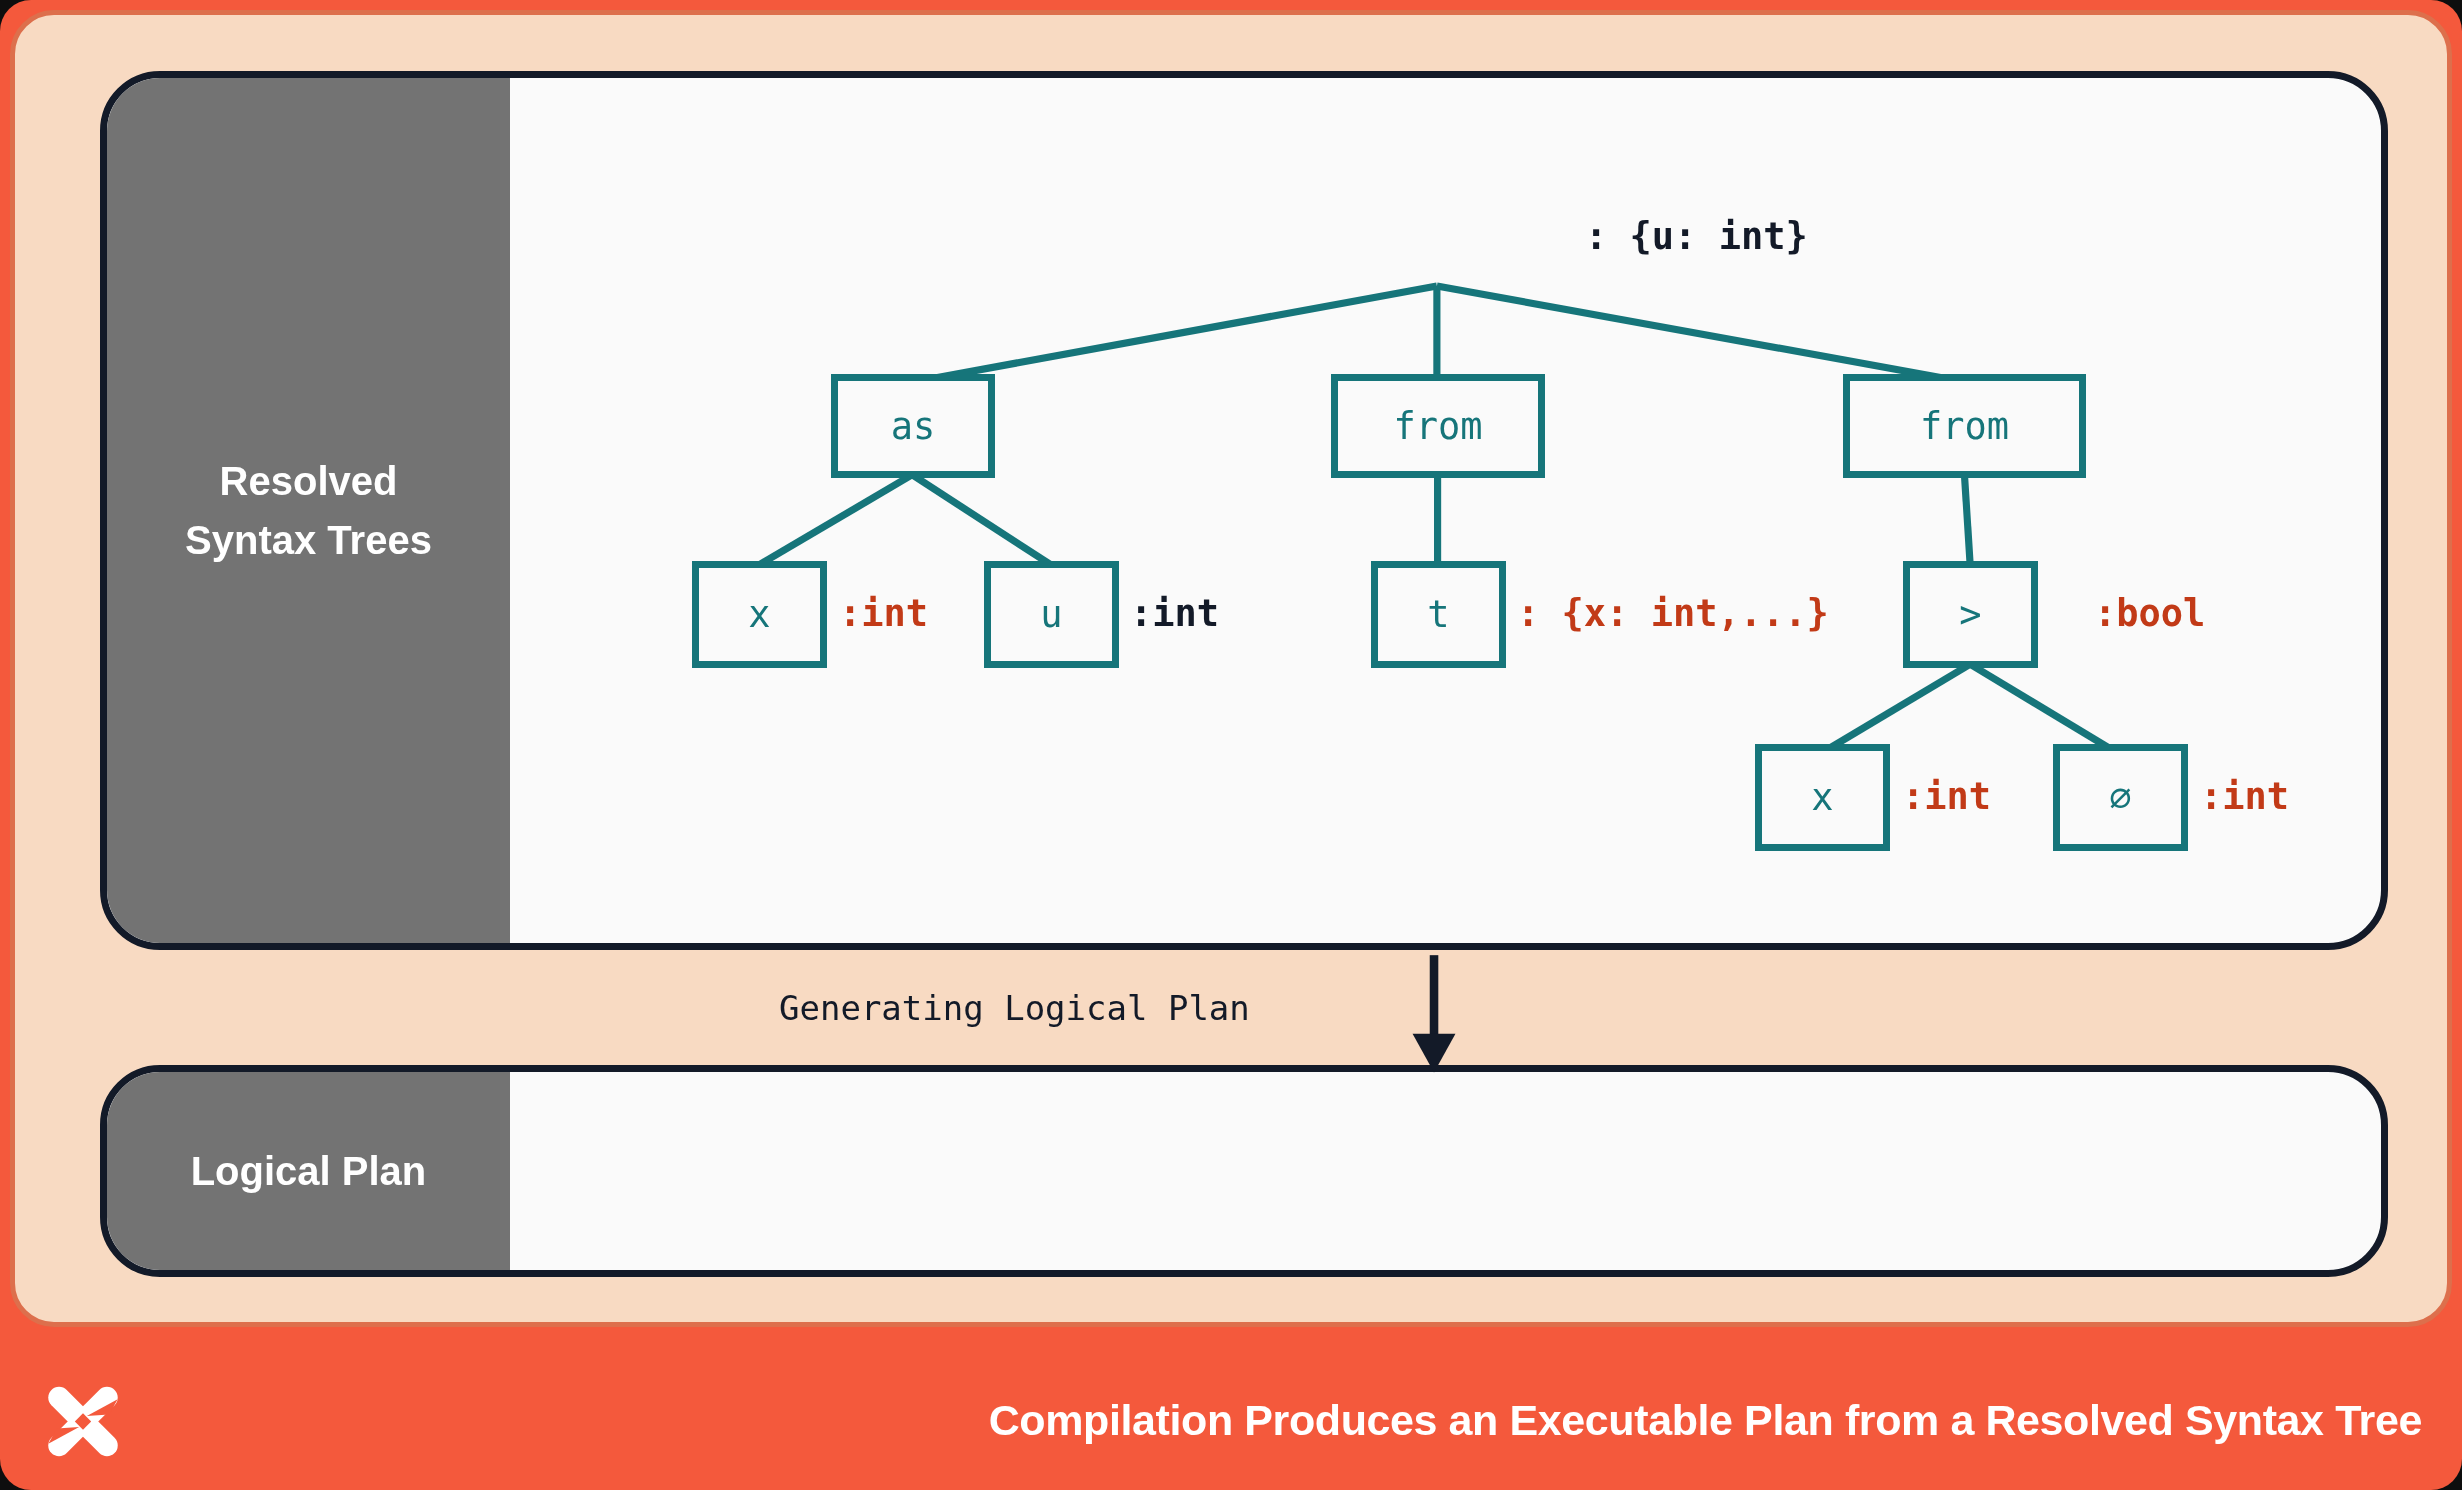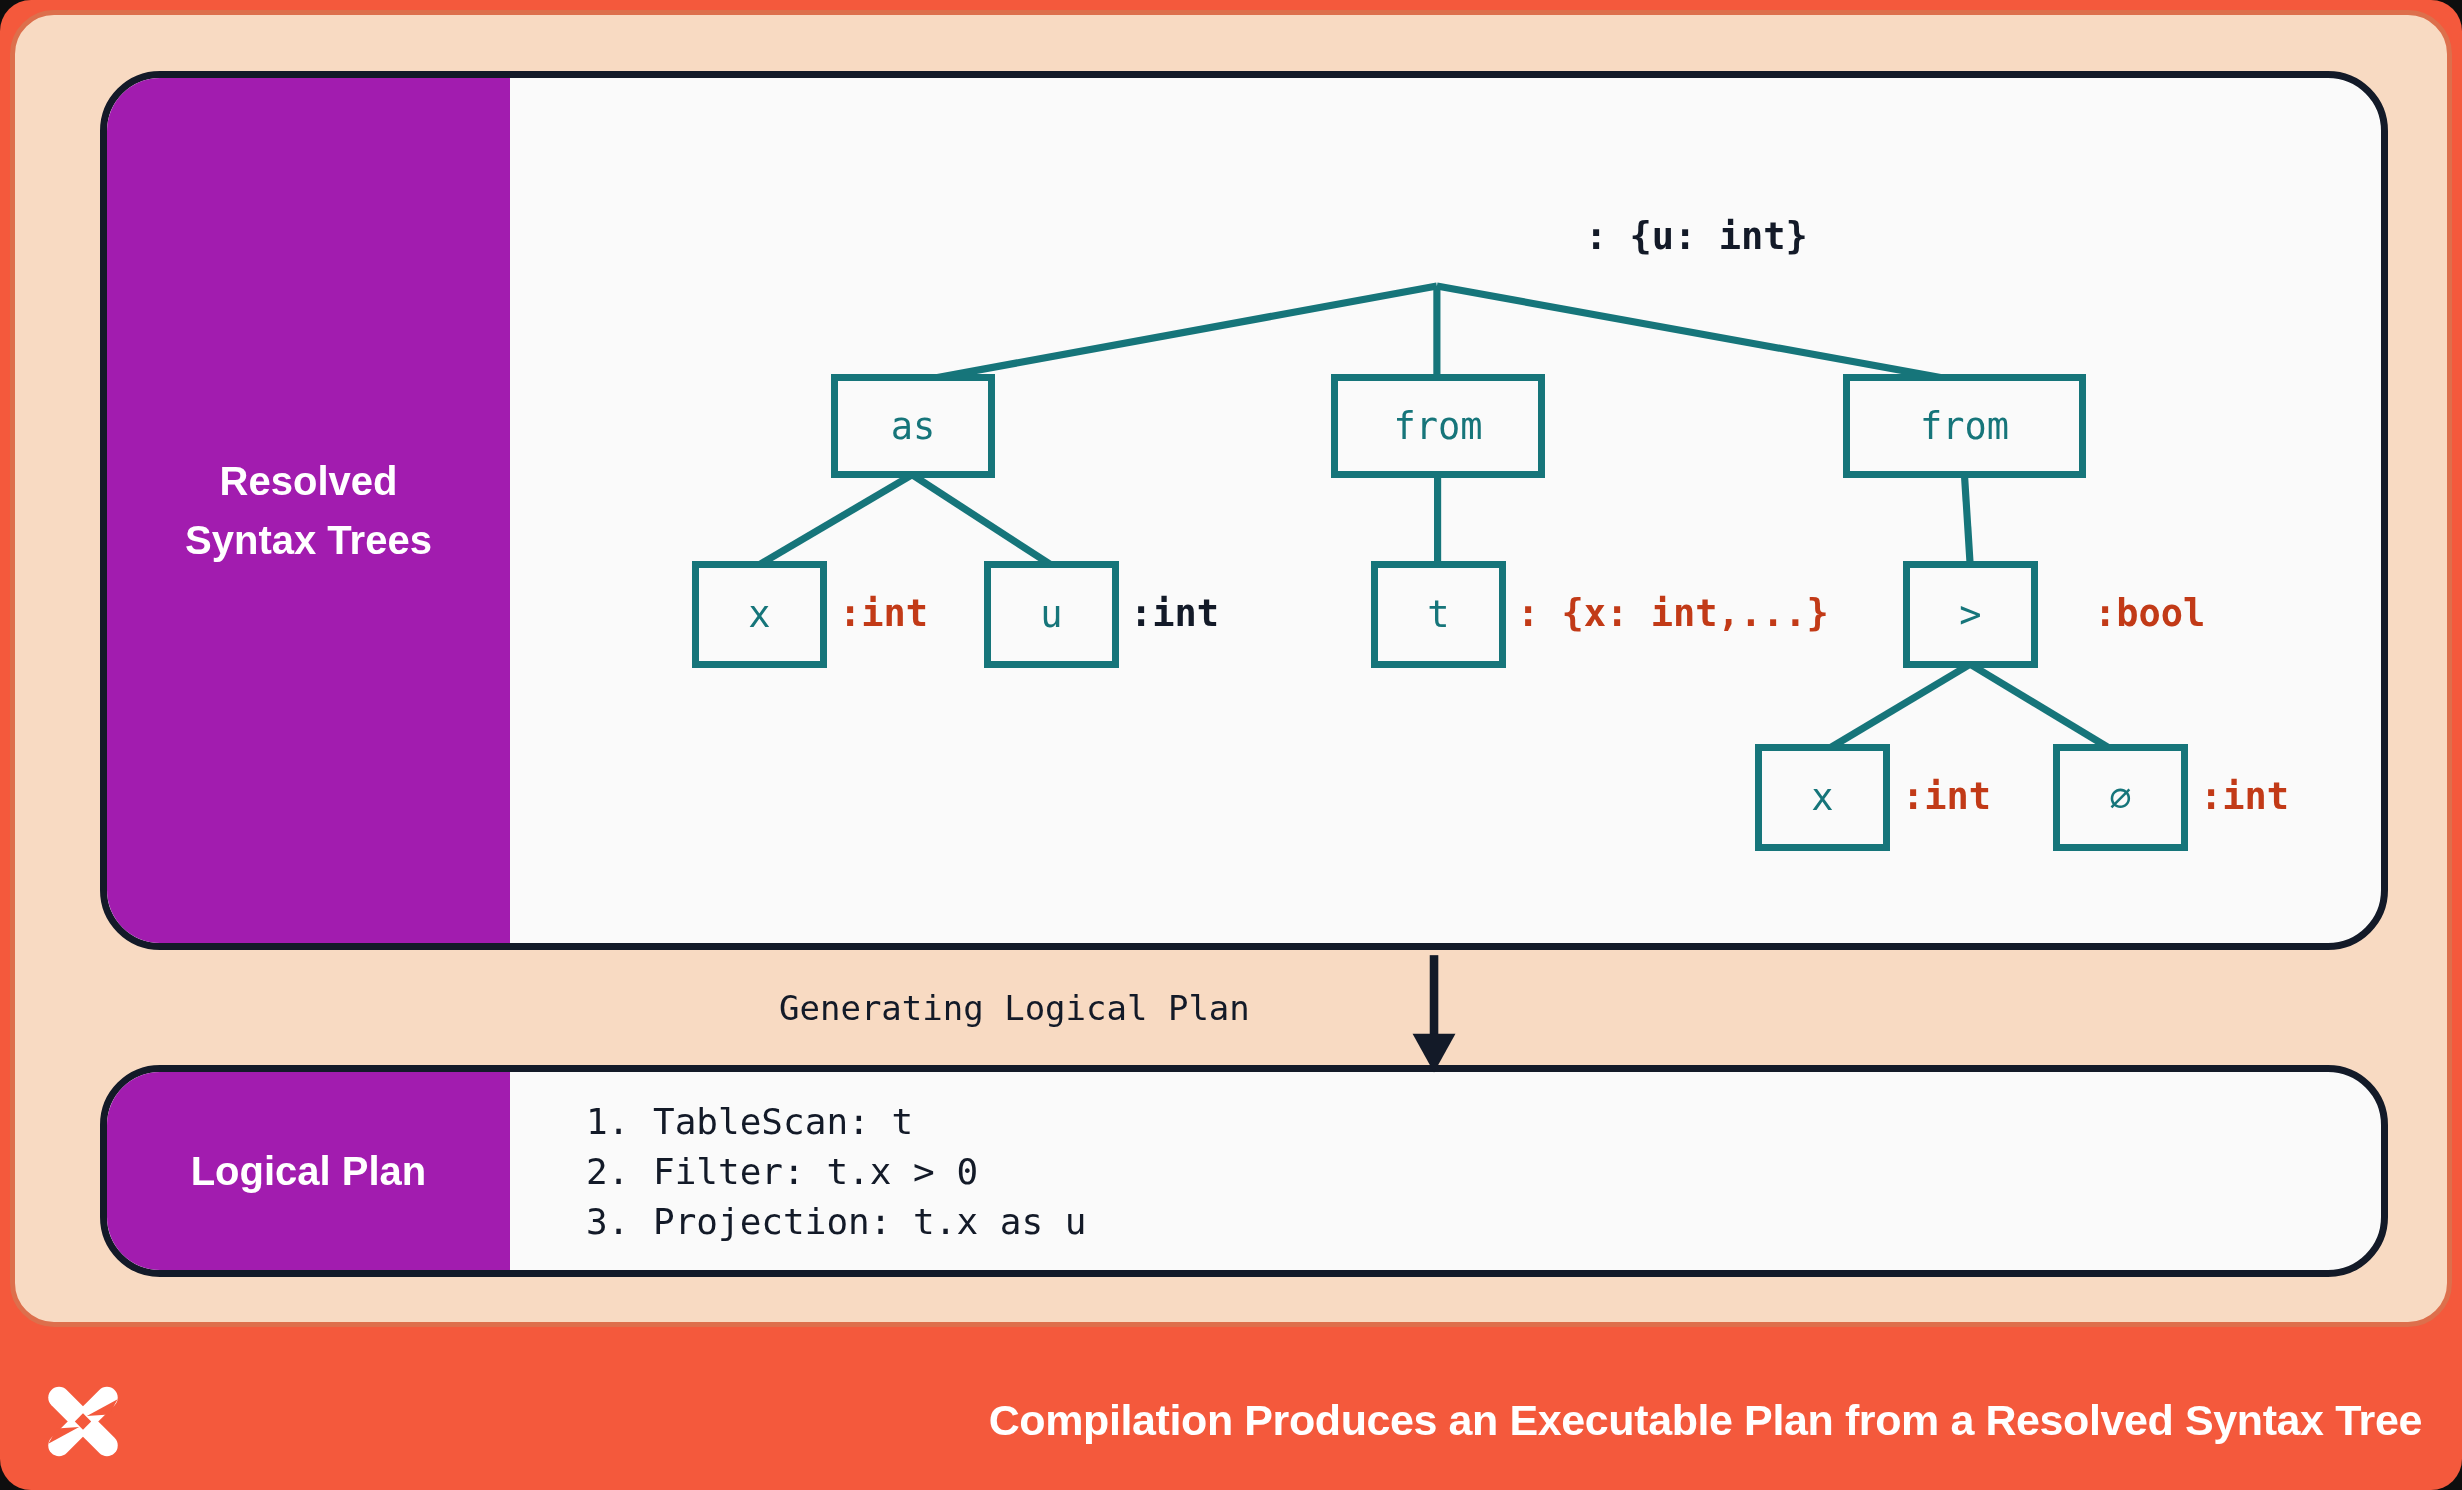--- a/index.html
+++ b/index.html
@@ -15,21 +15,21 @@
   }
   .panel {
     position:absolute; left:100px; width:2288px;
     background:#FAFAFA; border:7.9px solid #131A28; border-radius:60px;
     overflow:hidden; z-index:1;
   }
   .panel-top { top:71px; height:879px; }
   .panel-bottom { top:1065px; height:212px; }
   .sidebar {
     position:absolute; left:0; top:0; bottom:0; width:403px;
-    background:#a21caf; display:flex; align-items:center; justify-content:center;
+    background:#737373; display:flex; align-items:center; justify-content:center;
   }
   .sidebar-label {
     color:#FFFFFF; font-weight:700; font-size:40px; line-height:59px; text-align:center;
   }
   .edges, .flow-arrow { position:absolute; left:0; top:0; z-index:2; pointer-events:none; }
   .node {
     position:absolute; z-index:3;
     background:#FAFAFA; border:7.1px solid #16757A;
     display:flex; align-items:center; justify-content:center;
     color:#16757A; font-family:"DejaVu Sans Mono","Liberation Mono",monospace;
@@ -138,31 +138,20 @@
   <div class="node" style="left:1755px;top:744px;width:135px;height:107px;">
     <span>x</span>
   </div>
   <div class="ann ann-red" style="left:1902px;top:796px;">:int</div>
 
   <div class="node" style="left:2053px;top:744px;width:135px;height:107px;">
     <span>∅</span>
   </div>
   <div class="ann ann-red" style="left:2200px;top:796px;">:int</div>
 
-  <div class="plan">
-    <div class="plan-line">
-      <span class="plan-num">1.</span><span>TableScan: t</span>
-    </div>
-    <div class="plan-line">
-      <span class="plan-num">2.</span><span>Filter: t.x &gt; 0</span>
-    </div>
-    <div class="plan-line">
-      <span class="plan-num">3.</span><span>Projection: t.x as u</span>
-    </div>
-  </div>
 
   <svg class="footer-logo" width="80" height="77" viewBox="0 0 100 100">
     <g fill="#FFFFFF">
       <rect x="36" y="-8" width="28" height="116" rx="14" transform="rotate(45 50 50)"></rect>
       <rect x="36" y="-8" width="28" height="116" rx="14" transform="rotate(-45 50 50)"></rect>
     </g>
     <rect x="42.5" y="42.5" width="15" height="15" transform="rotate(45 50 50)" fill="#F4593C"></rect>
     <polygon points="55,43 95,21 84,41" fill="#F4593C"></polygon>
     <polygon points="45,57 5,79 16,59" fill="#F4593C"></polygon>
   </svg>

